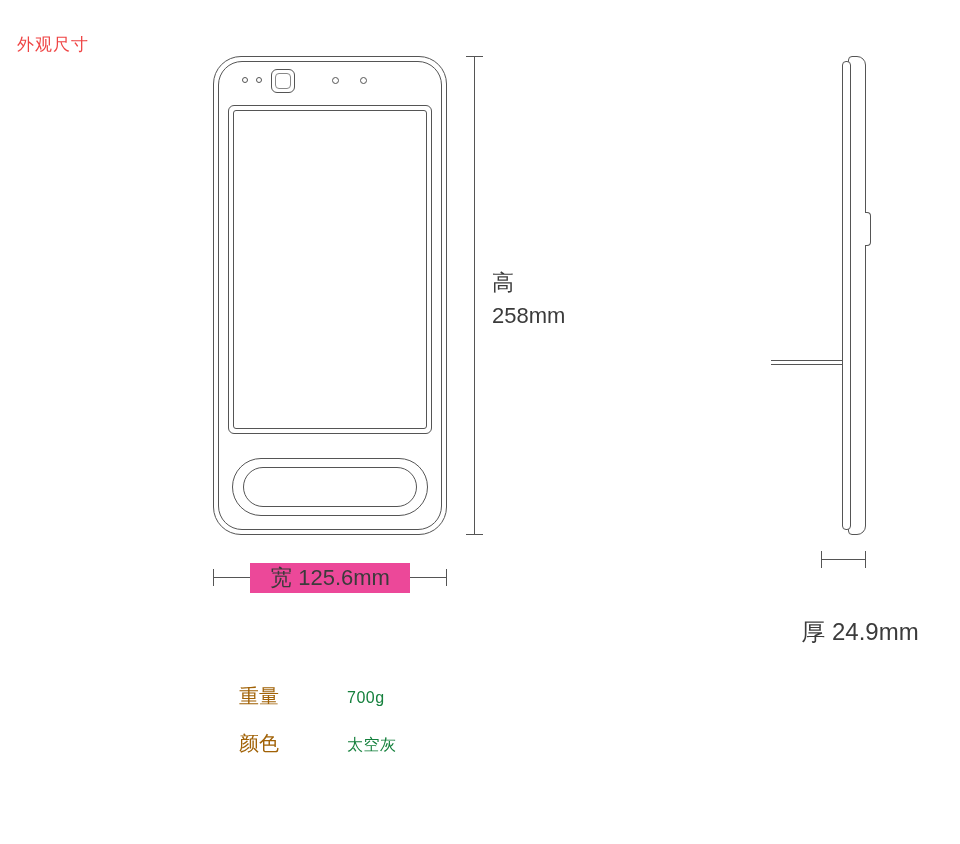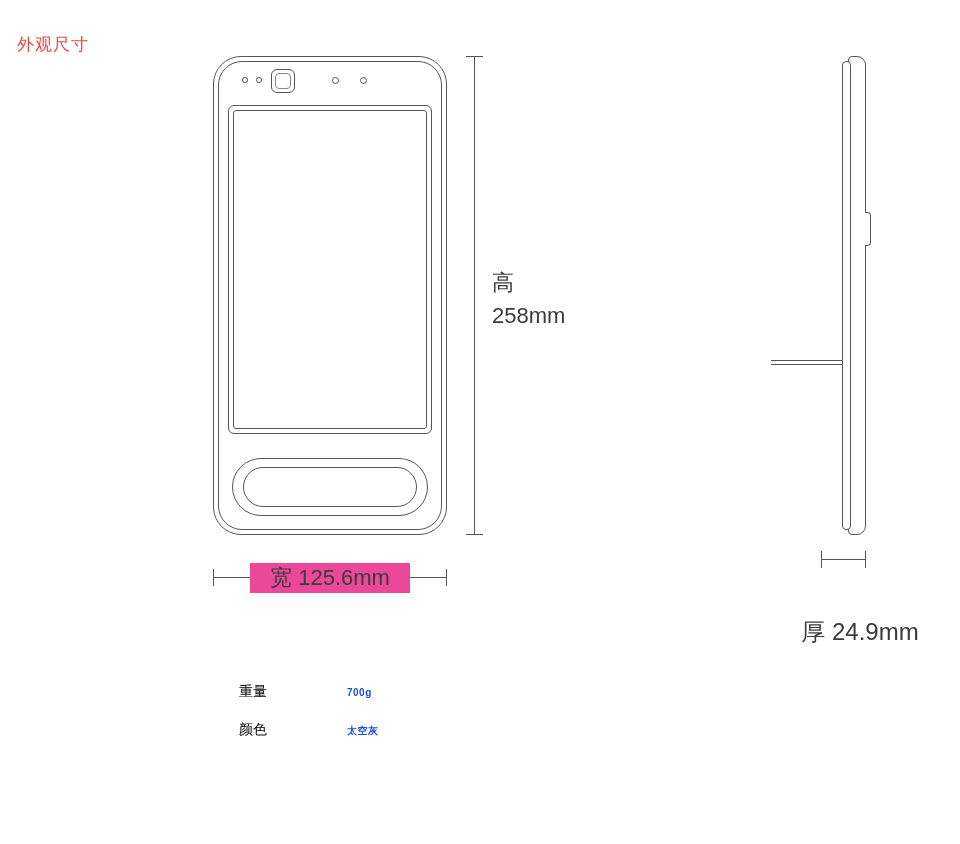--- a/index.html
+++ b/index.html
@@ -156,22 +156,22 @@
   .dim-t-label {
     position:absolute; top:14px; left:-20px; width:160px; text-align:center;
     font-size:24px; font-weight:300; color:#3b3b3b;margin-top:43px;
   }
 
   
   .spec-list {
     position:absolute; top: 683px; left: 239px;
   }
   .spec-row { display:flex; align-items:baseline; margin-bottom: 20px; }
-  .spec-label { width: 108px; font-size:14px; color:#000000; font-weight:500; }
-  .spec-value { font-size:10px; color:#1d4ed8; font-weight:700; letter-spacing:0.5px;}
+  .spec-label { width: 108px; font-size:20px; color:#a16207; font-weight:500; }
+  .spec-value { font-size:16px; color:#15803d; font-weight:400; letter-spacing:0.5px;}
 </style>
 </head>
 <body>
 
 <div class="section-title">外观尺寸</div>
 
 <div class="front-wrap">
   <div class="front-outer">
     <div class="front-inner"></div>
     <div class="sensor-bar">

